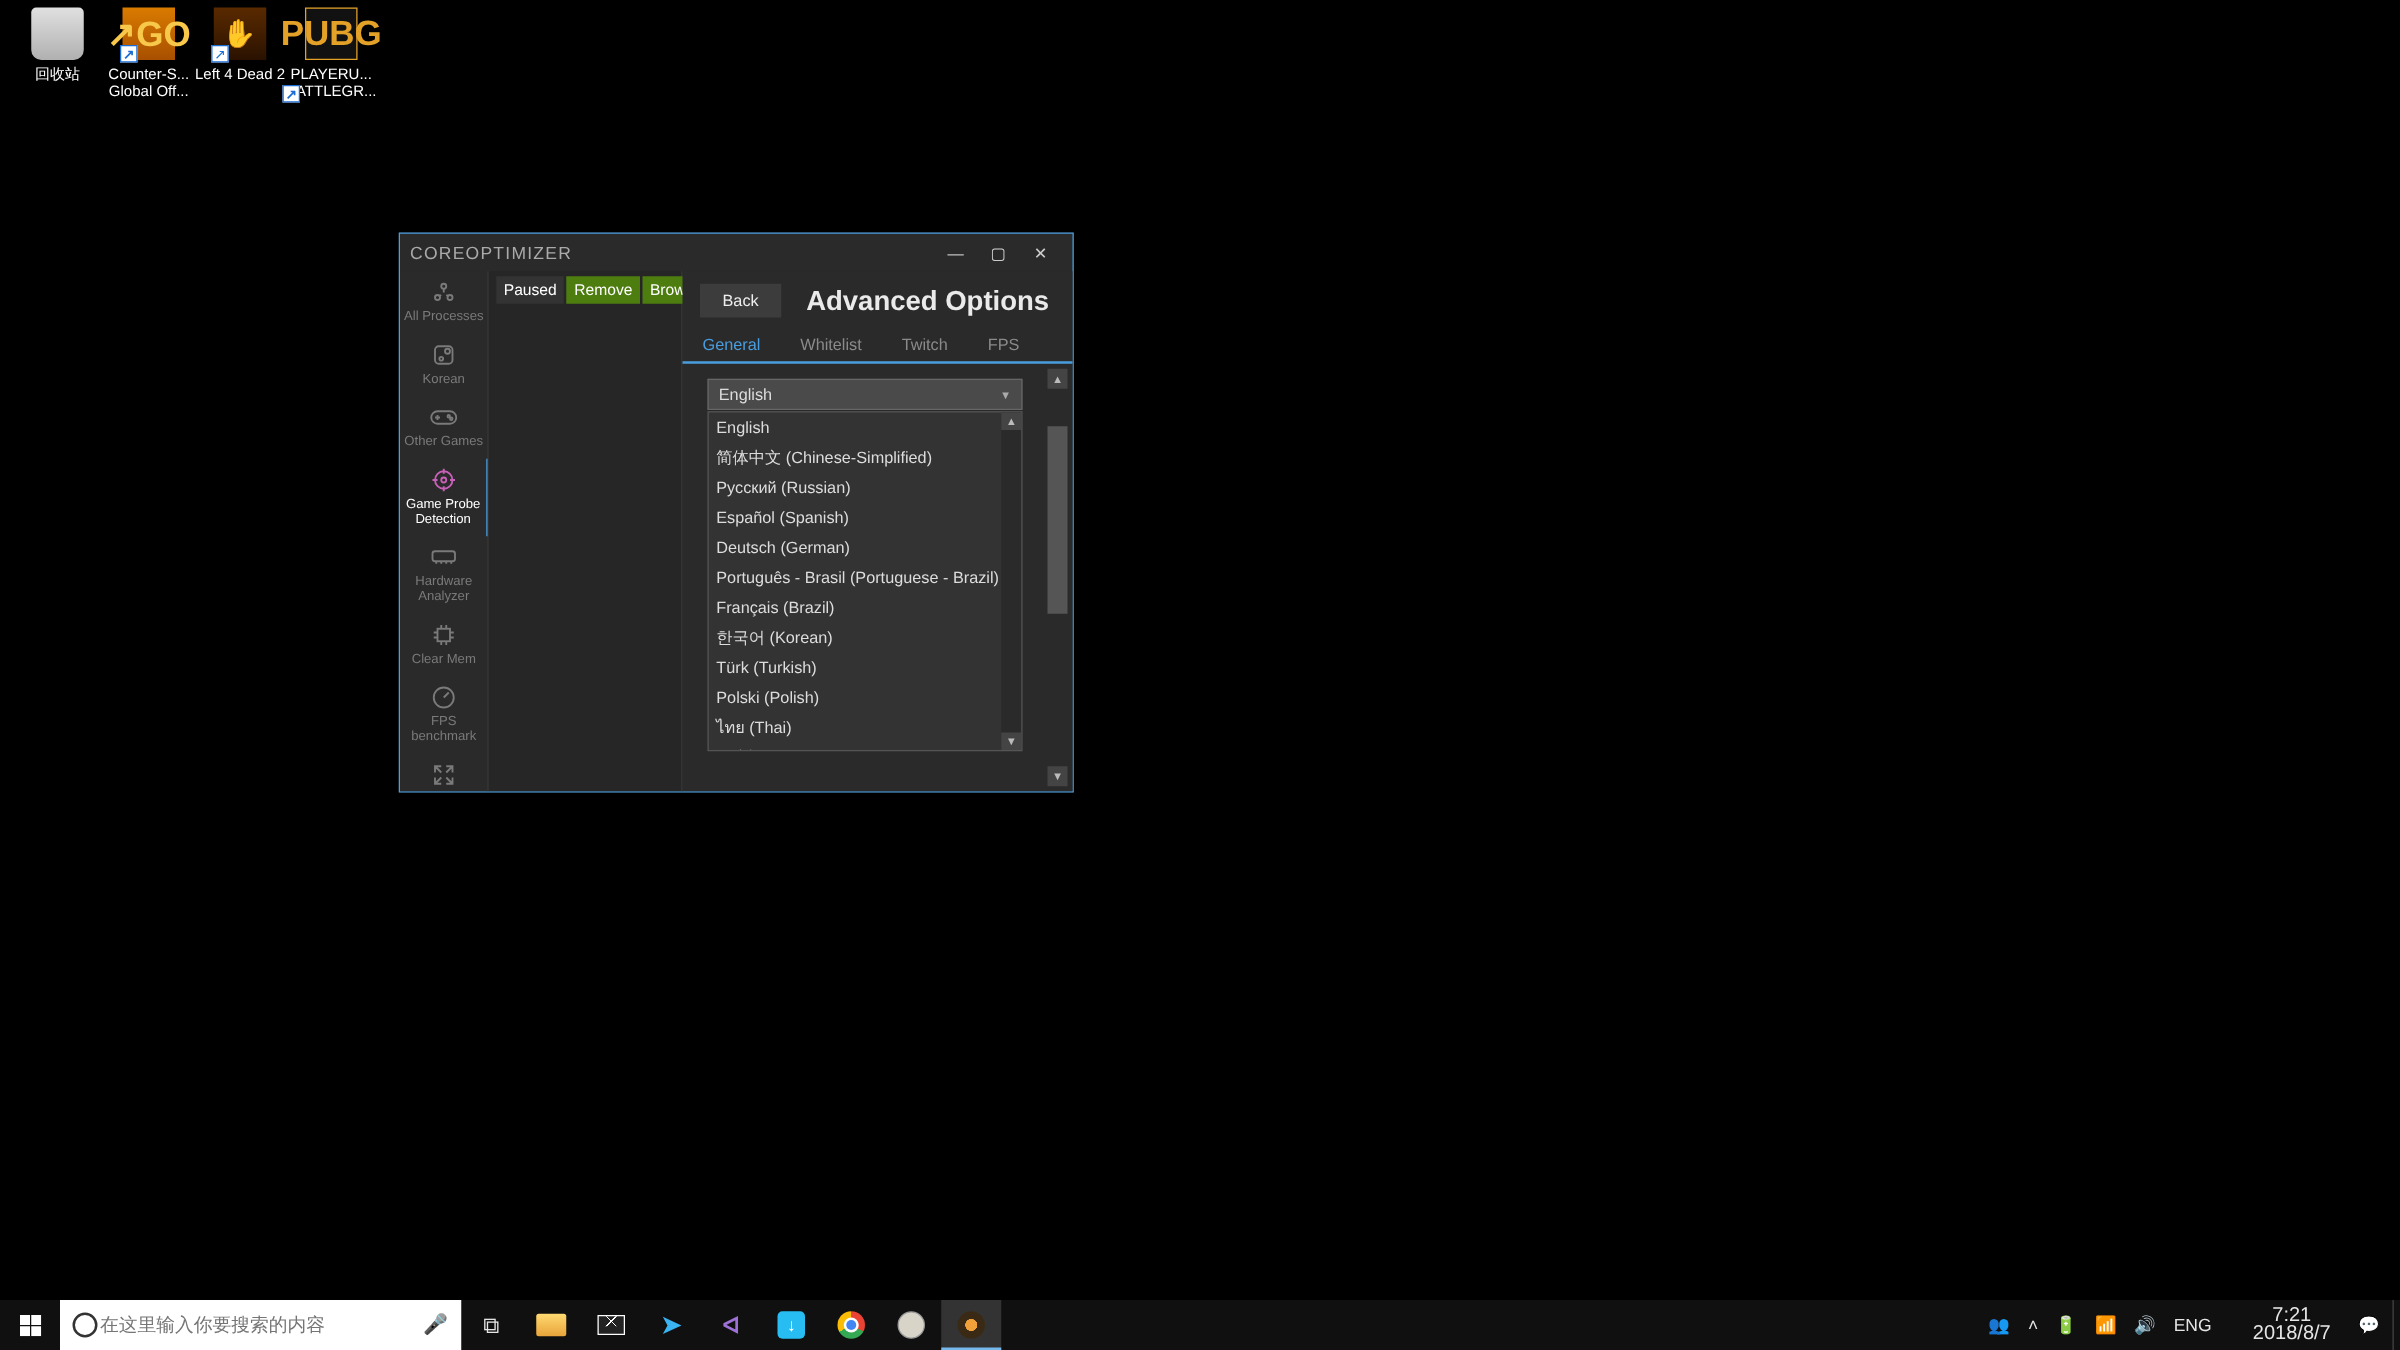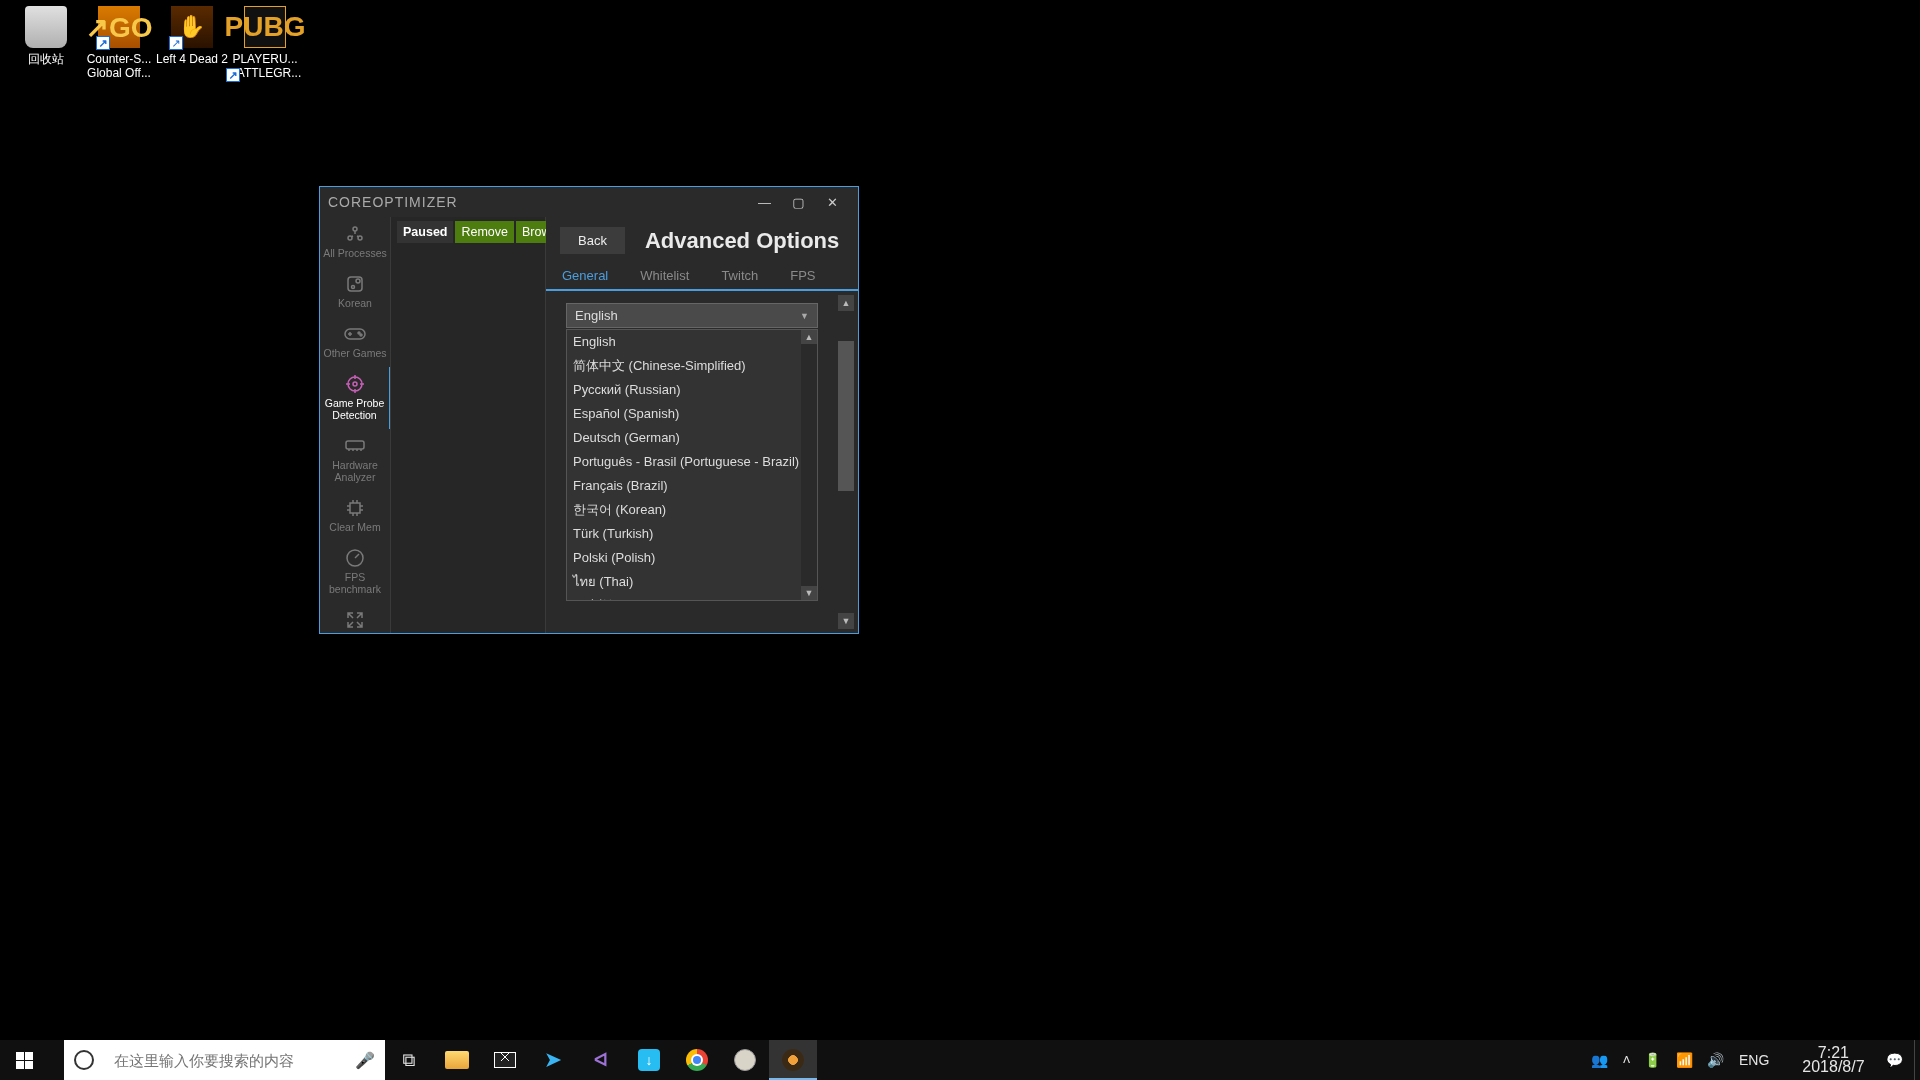--- a/index.html
+++ b/index.html
@@ -33,21 +33,21 @@
 .sb-item.active { color:#fff; border-right:2px solid #4a9edf; margin-right:-1px; }
 .sb-item.active .sico svg{stroke:#c85fb8;}
 .sico svg{stroke:#7a7a7a;fill:none;stroke-width:1.5;}
 .sb-item.active svg.probe circle{stroke:#c85fb8;}
 .sb-item.active svg.probe line{stroke:#c85fb8;}
 
 
 .midcol { width:155px; background:#262626; border-right:1px solid #3a3a3a; }
 .midtabs { display:flex; font-size:12.5px; color:#ddd; padding:4px 6px 0; gap:2px; }
 .midtab { padding:4px 6px; cursor:pointer; color:#ccc; }
-.midtab.active { color:#fff; font-weight:700; background:#333; }
+.midtab.active { color:#fff; font-weight:400; background:#333; }
 .midtab.hover { background:#4d7c0f; color:#fff;}
 
 
 .rpanel { flex:1; background:#2a2a2a; position:relative; display:flex; flex-direction:column; }
 .rhead { display:flex; align-items:center; padding:10px 14px 8px; gap:20px; }
 .backbtn { background:#3c3c3c; color:#eee; font-size:13px; padding:6px 18px; cursor:pointer; }
 .rtitle { color:#eaeaea; font-size:22px; font-weight:700; }
 .rtabs { display:flex; border-bottom:2px solid #4a9edf; padding:0 14px; gap:28px; font-size:13px; }
 .rtab { padding:6px 2px; color:#8a8a8a; cursor:pointer; }
 .rtab.active { color:#4a9edf; }
@@ -65,21 +65,21 @@
 .dd-list { background:#333; border:1px solid #555; max-height:272px; overflow:hidden; position:relative; margin-top:1px; width:252px;}
 .dd-item { color:#ddd; font-size:13px; padding:3px 6px; cursor:pointer; line-height:18px;}
 .dd-scroll{position:absolute;right:0;top:0;bottom:0;width:16px;background:#2a2a2a;}
 .dd-scroll .up,.dd-scroll .down{height:14px;background:#444;color:#bbb;font-size:9px;display:flex;align-items:center;justify-content:center;cursor:pointer;}
 .dd-scroll .down{position:absolute;bottom:0;left:0;right:0;}
 
 
 .taskbar { position:absolute; left:0; right:0; bottom:0; height:40px; background:#101010; display:flex; align-items:stretch; color:#fff; }
 .start { width:48px; display:flex; align-items:center; justify-content:center; cursor:pointer; }
 .start svg{fill:#fff;}
-.search { flex:0 0 321px; background:#fff; display:flex; align-items:center; padding:0 10px; gap:20px;margin-left:16px; }
+.search { flex:0 0 321px; background:#fff; display:flex; align-items:center; padding:0 10px; gap:2px; }
 .search .cortana{width:20px;height:20px;border:2px solid #333;border-radius:50%;}
 .search input { border:none; outline:none; flex:1; font-size:15px; color:#666; background:transparent; }
 .search .mic{color:#555;font-size:16px;}
 .tbtn { width:48px; display:flex; align-items:center; justify-content:center; cursor:pointer; color:#e5e5e5; font-size:18px; position:relative;}
 .tbtn.active::after{content:"";position:absolute;left:0;right:0;bottom:0;height:2px;background:#76b9ed;}
 .spacer{flex:1;}
 .tray{display:flex;align-items:center;gap:14px;padding:0 10px;font-size:13px;color:#e5e5e5;}
 .tray .ic{cursor:pointer;font-size:14px;}
 .clock{text-align:center;font-size:16px;line-height:14px;padding:0 8px;cursor:pointer;margin-left:11px;}
 .showdesk{width:6px;border-left:1px solid #444;cursor:pointer;}

